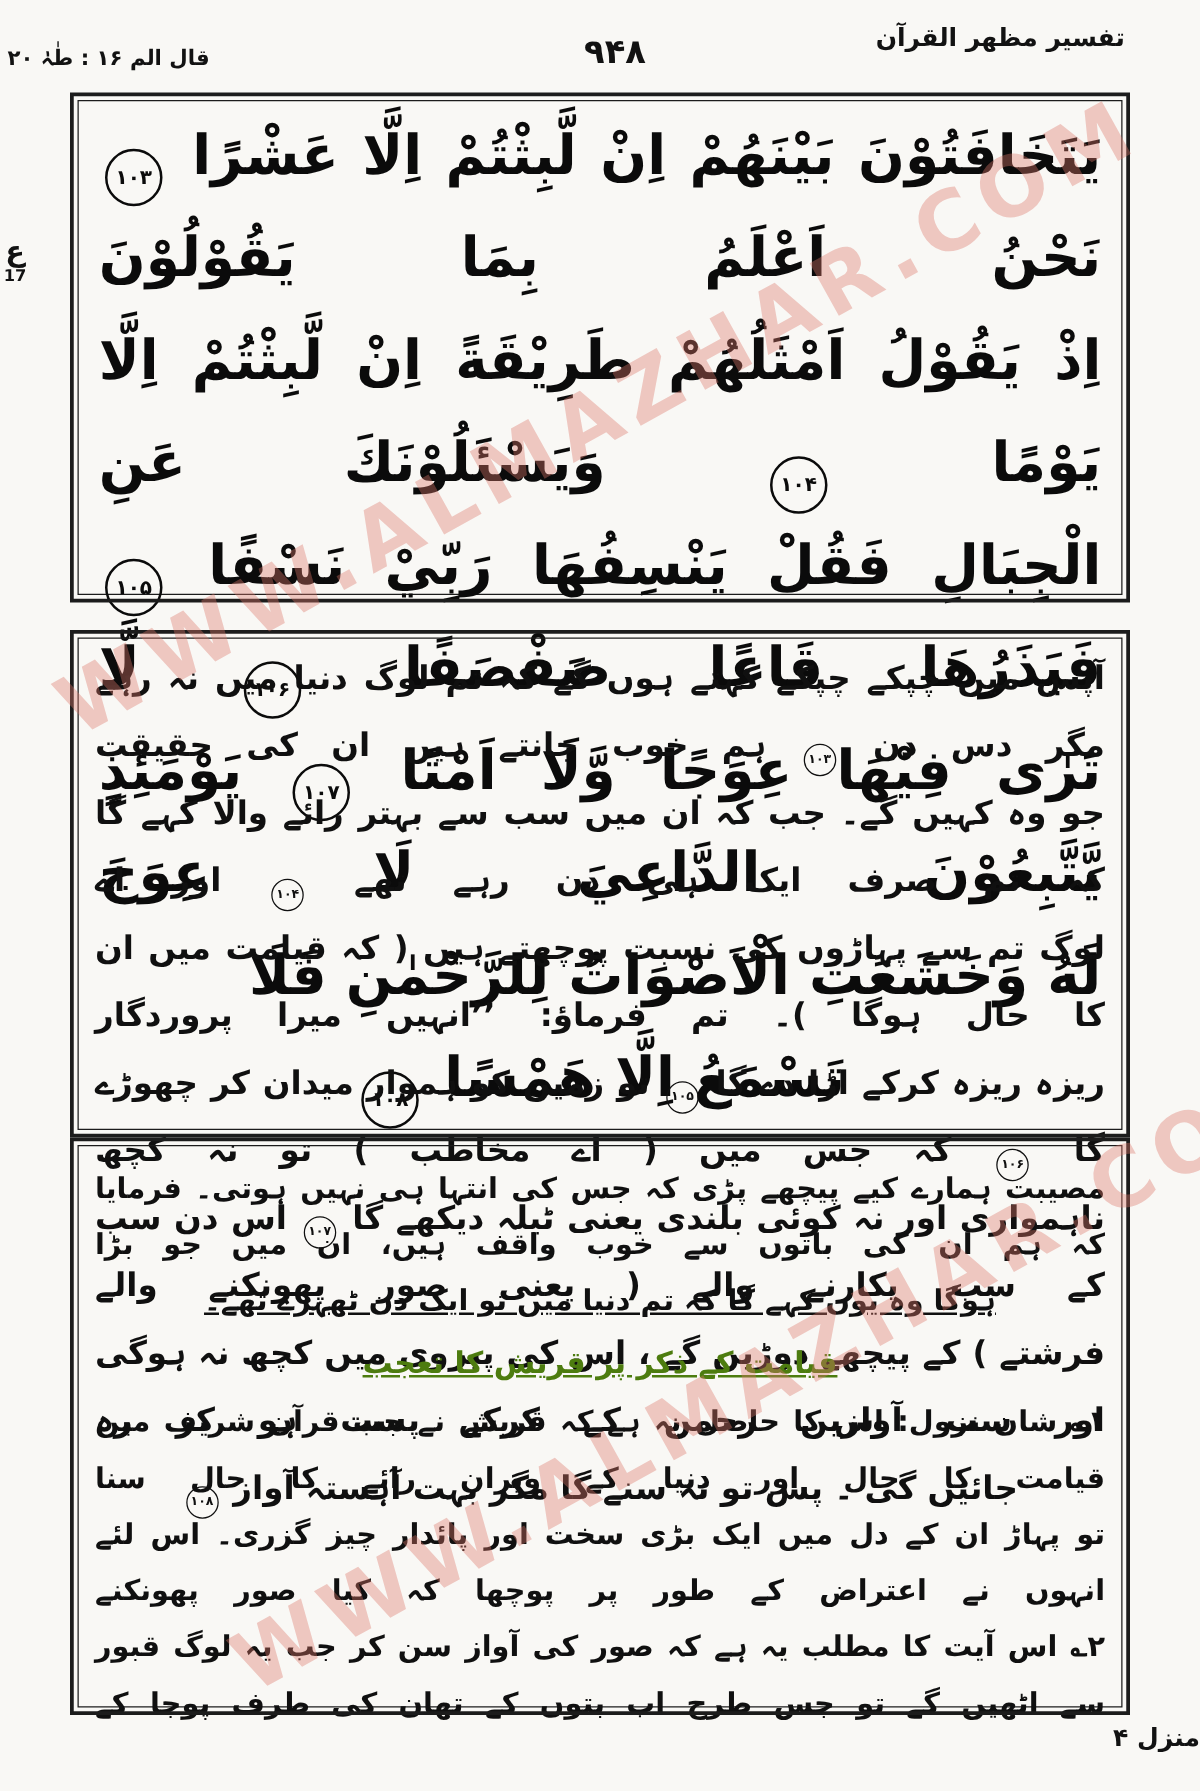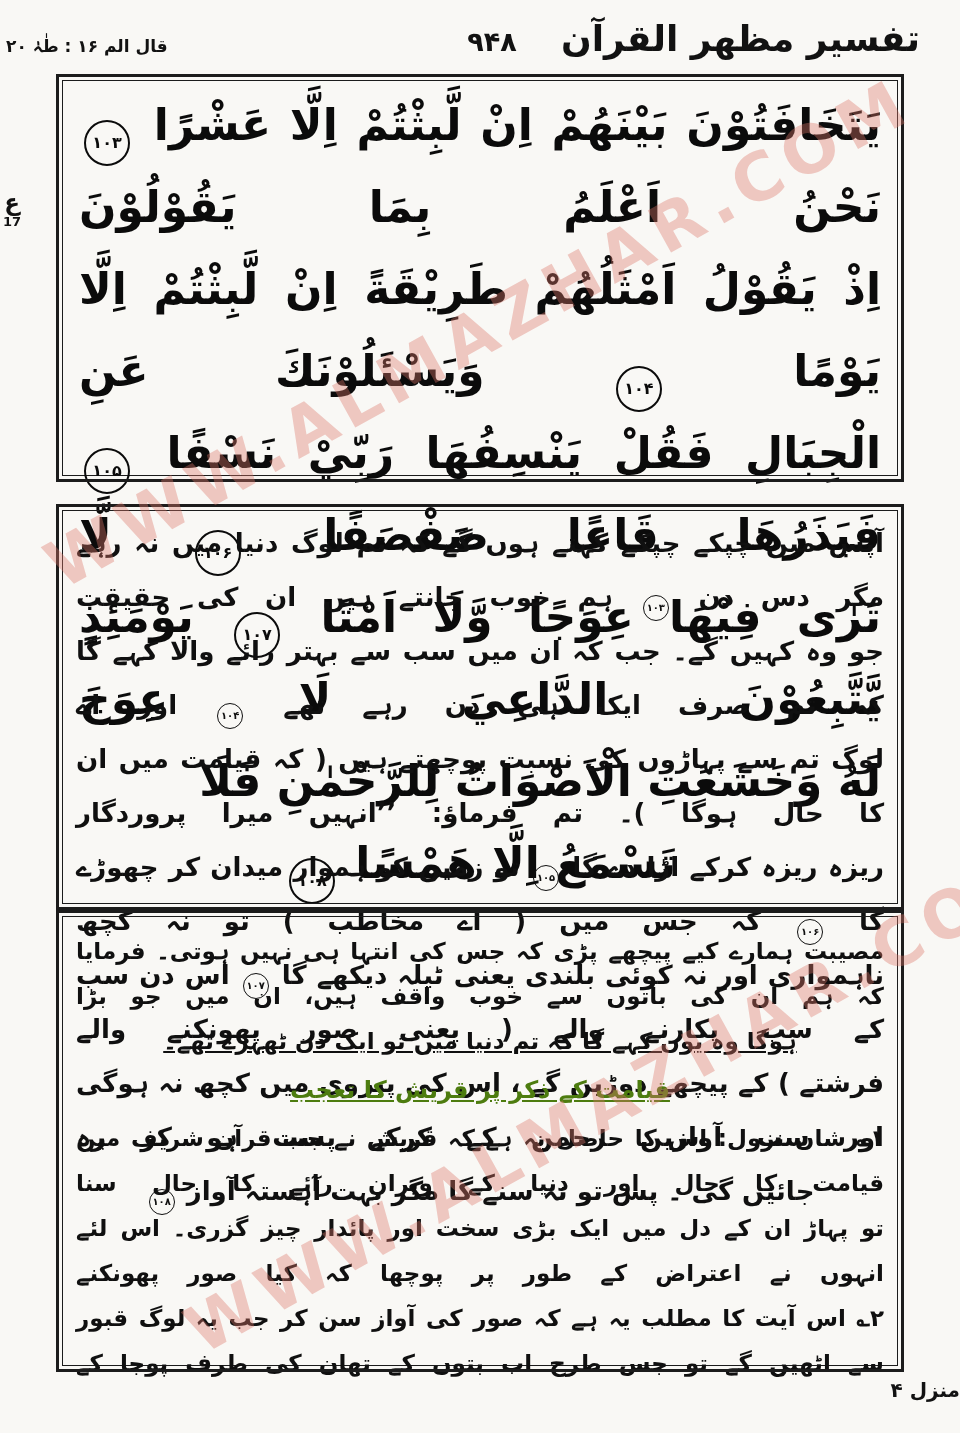--- a/index.html
+++ b/index.html
@@ -6,21 +6,21 @@
   .page{
     position:relative;
     width:960px;height:1433px;
     background:#f9f8f5;
     overflow:hidden;
     font-family:"DejaVu Sans",sans-serif;
     color:#121212;
     margin:0 auto;
   }
   
-  .hdr-title{position:absolute;top:18px;right:40px;font-size:36px;font-weight:bold;direction:rtl;}
+  .hdr-title{position:absolute;top:18px;right:60px;font-size:20px;font-weight:bold;direction:rtl;}
   .hdr-page{position:absolute;top:26px;left:0;right:0;text-align:center;font-size:27px;font-weight:bold;margin-left:24px;}
   .hdr-ref{position:absolute;top:36px;left:6px;font-size:17px;font-weight:bold;direction:rtl;}
   
   .ruku{position:absolute;top:190px;left:0;width:24px;text-align:center;line-height:1.1;}
   .ruku .ltr{font-size:23px;font-weight:bold;display:block;}
   .ruku .num{font-size:13px;font-weight:bold;display:block;}
   
   .box{
     position:absolute;left:62px;width:836px;
     border:1.5px solid #1c1c1c;

